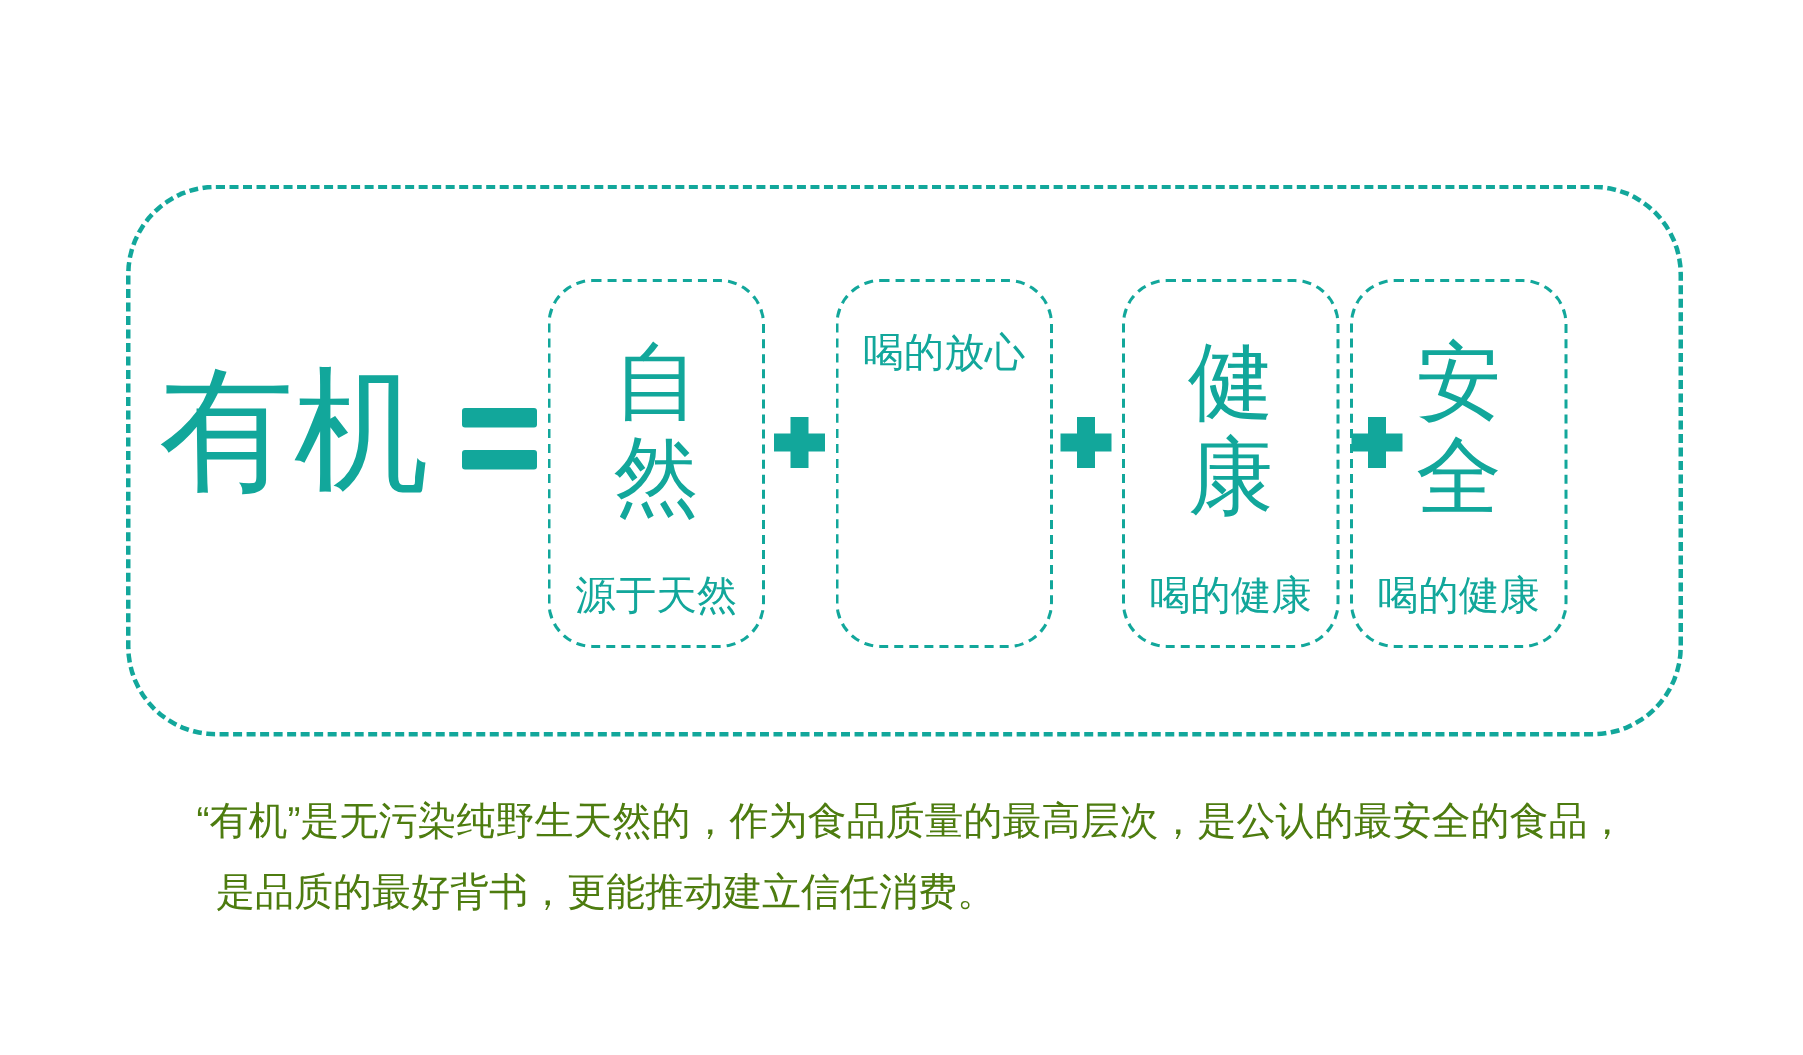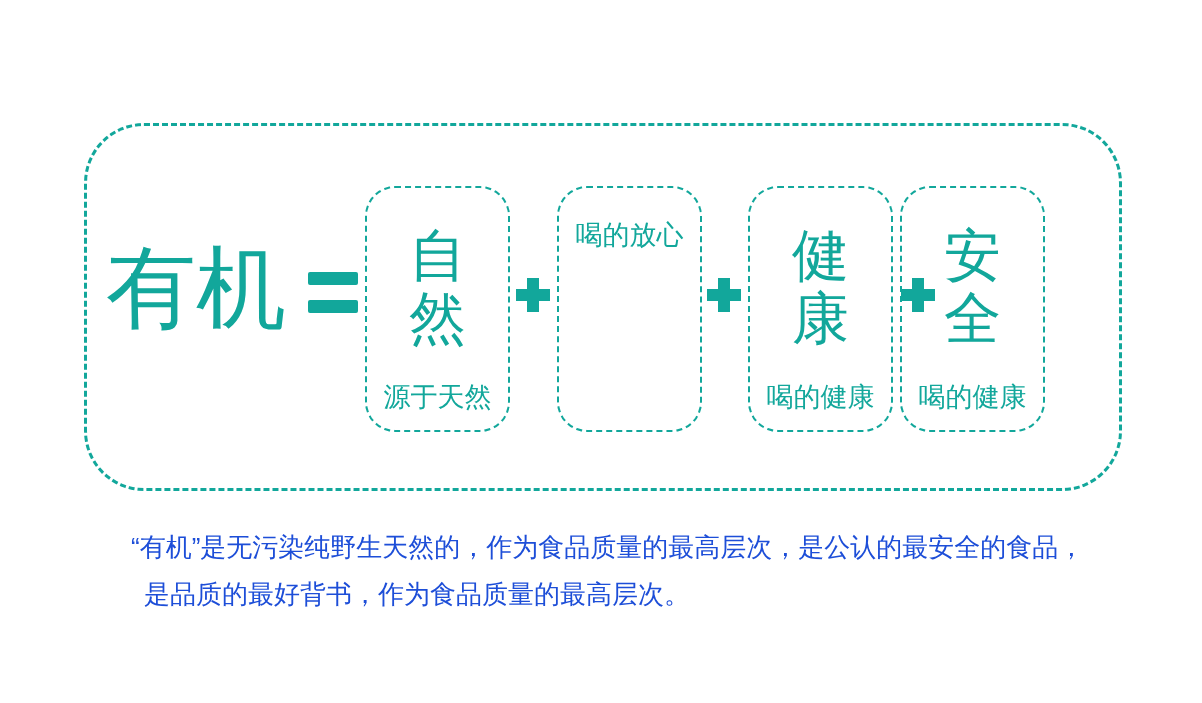--- a/index.html
+++ b/index.html
@@ -113,21 +113,21 @@
     width: 12px;
     height: 34px;
   }
   
   .footnote {
     position: absolute;
     left: 131px;
     top: 524px;
     font-size: 26px;
     line-height: 47px;
-    color: #1d4ed8;
+    color: #4d7c0f;
   }
   .footnote .line2 { margin-left: 13px; }
 </style>
 </head>
 <body>
 
 <div class="canvas">
 
   <div class="outer-frame"></div>
 
@@ -158,16 +158,16 @@
 
   <div class="plus p2"></div>
 
   <div class="term-box t3">
     <div class="term-word">安全</div>
     <div class="term-caption">喝的健康</div>
   </div>
 
   <div class="footnote">
     <div class="line1">“有机”是无污染纯野生天然的，作为食品质量的最高层次，是公认的最安全的食品，</div>
-    <div class="line2">是品质的最好背书，作为食品质量的最高层次。</div>
+    <div class="line2">是品质的最好背书，更能推动建立信任消费。</div>
   </div>
 
 </div>
 
 </body></html>

